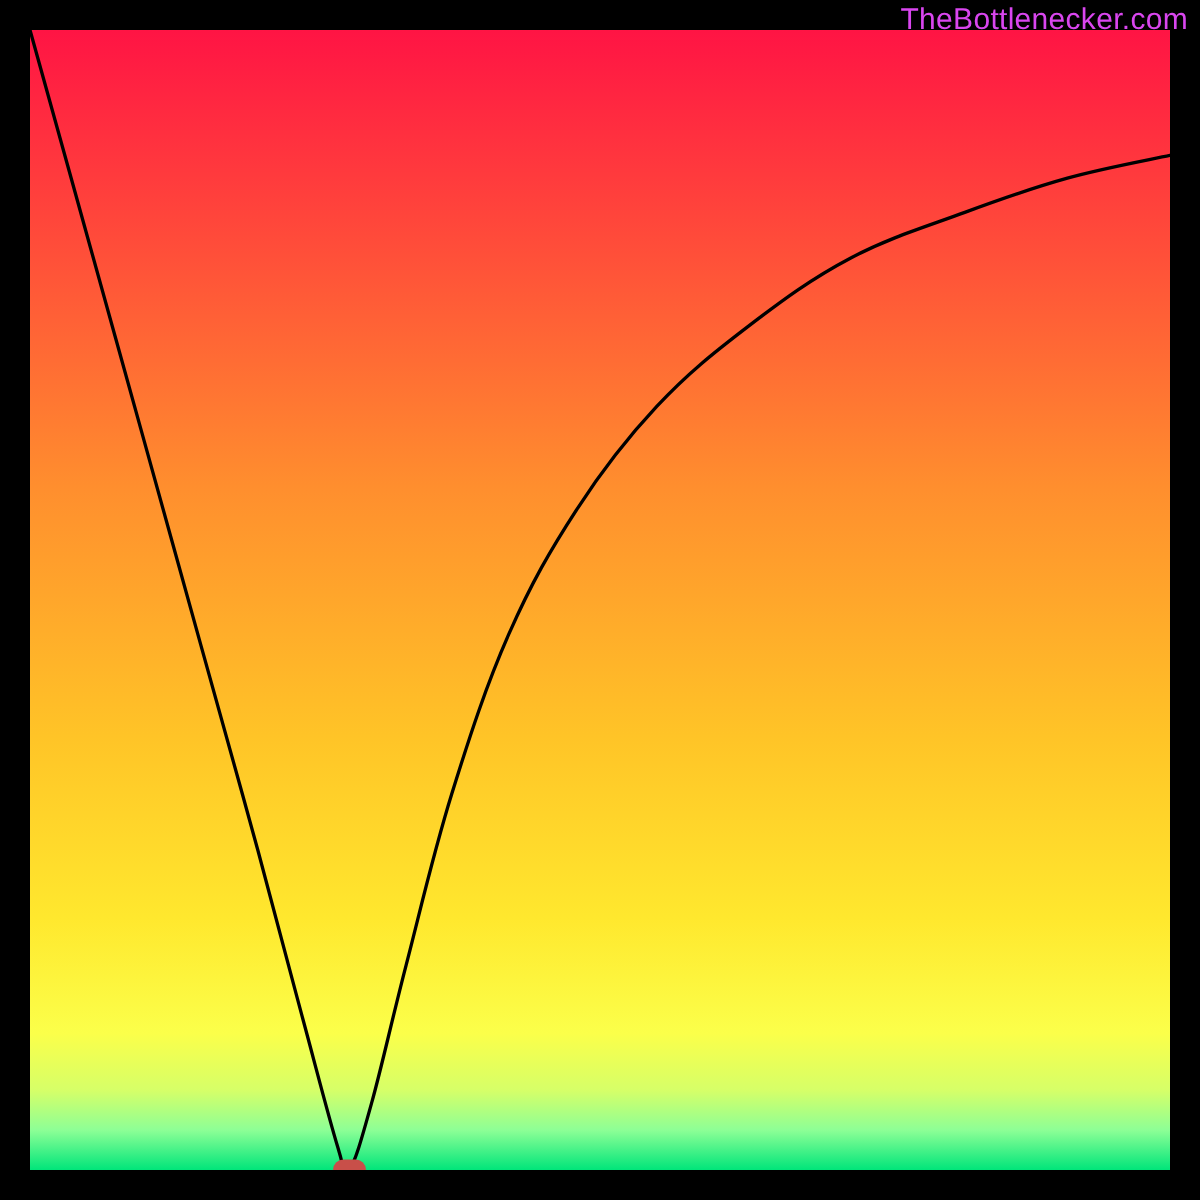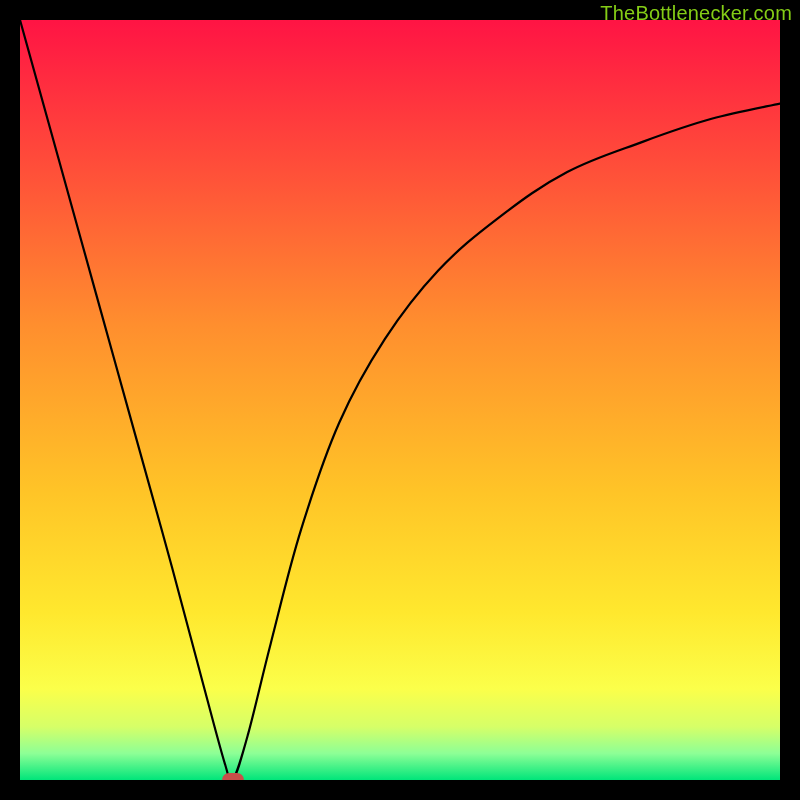--- a/index.html
+++ b/index.html
@@ -46,21 +46,21 @@
     height: 14px;
     background: #c84f49;
     border-radius: 7px / 7px;
     z-index: 3;
     transform: translate(-50%, -50%);
   }
   .watermark {
     position: absolute;
     top: 2px;
     right: 8px;
-    color: #84cc16;
+    color: #d946ef;
     font-size: 20px;
     font-weight: 500;
     z-index: 5;
     letter-spacing: 0.2px;
   }
 </style>
 </head>
 <body>
 
 <div class="canvas">

